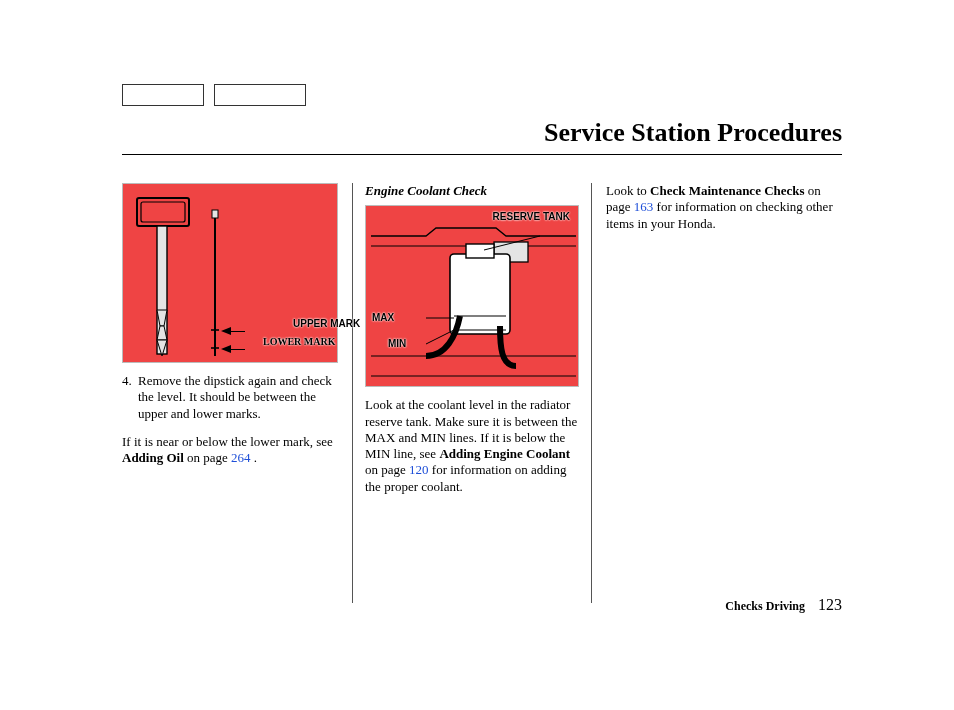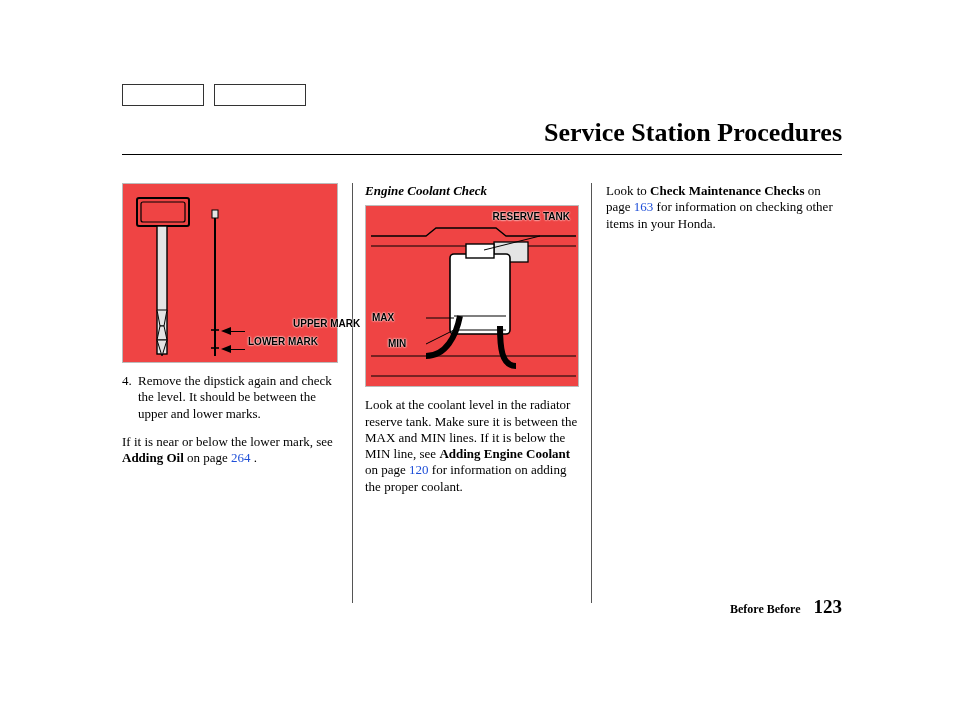--- a/index.html
+++ b/index.html
@@ -66,21 +66,21 @@
   .listnum .n { width:16px; flex-shrink:0; }
   .link { color:#1d4ed8; }
   .footer-right {
     position:absolute;
     right:112px;
     top:596px;
     font-size:12px;
     font-weight:bold;
   }
   .footer-right .section { font-weight:bold; margin-right:10px; }
-  .footer-right .pnum { font-size:19px; font-weight:bold; }
+  .footer-right .pnum { font-size:16px; font-weight:normal; }
   
   .dip-svg { position:absolute; top:8px; left:8px; }
   .arrow-l { position:absolute; }
   .arrow-l::before {
     content:""; display:inline-block;
     border-top:4px solid transparent;
     border-bottom:4px solid transparent;
     border-right:10px solid #000;
     margin-right:0; vertical-align:middle;
   }
@@ -115,21 +115,21 @@
 
           <line x1="84" y1="22" x2="84" y2="164" stroke="#000" stroke-width="2"></line>
           <rect x="81" y="18" width="6" height="8" fill="#e4e4e4" stroke="#000" stroke-width="1"></rect>
 
           <line x1="80" y1="138" x2="88" y2="138" stroke="#000" stroke-width="1.6"></line>
           <line x1="80" y1="156" x2="88" y2="156" stroke="#000" stroke-width="1.6"></line>
         </svg>
         <span class="arrow-l" style="top:138px; left:98px;"><span class="shaft"></span></span>
         <span class="fig-label" style="top:134px; left:137px;margin-left:33px;">UPPER MARK</span>
         <span class="arrow-l" style="top:156px; left:98px;"><span class="shaft"></span></span>
-        <span class="fig-label" style="top:152px; left:125px;">LOWER MARK</span>
+        <span class="fig-label" style="top:152px; left:140px;font-family:Liberation Serif, serif;">LOWER MARK</span>
       </div>
 
       <div class="para listnum">
         <span class="n">4.</span>
         <span>Remove the dipstick again and check the level. It should be between the upper and lower marks.</span>
       </div>
 
       <div class="para">
         <span>If it is near or below the lower mark, see </span><b>Adding Oil</b><span> on page </span><span class="link">264</span><span> .</span>
       </div>
@@ -170,16 +170,16 @@
 
     <div class="col col3">
       <div class="para">
         <span>Look to </span><b>Check Maintenance Checks</b><span> on page </span><span class="link">163</span><span> for information on checking other items in your Honda.</span>
       </div>
     </div>
 
   </div>
 
   <div class="footer-right">
-    <span class="section">Before Before</span>
+    <span class="section">Checks Driving</span>
     <span class="pnum">123</span>
   </div>
 </div>
 
 </body></html>

